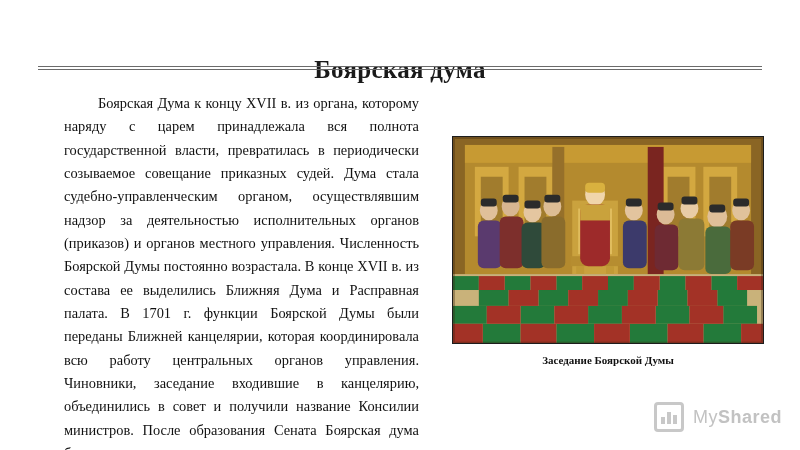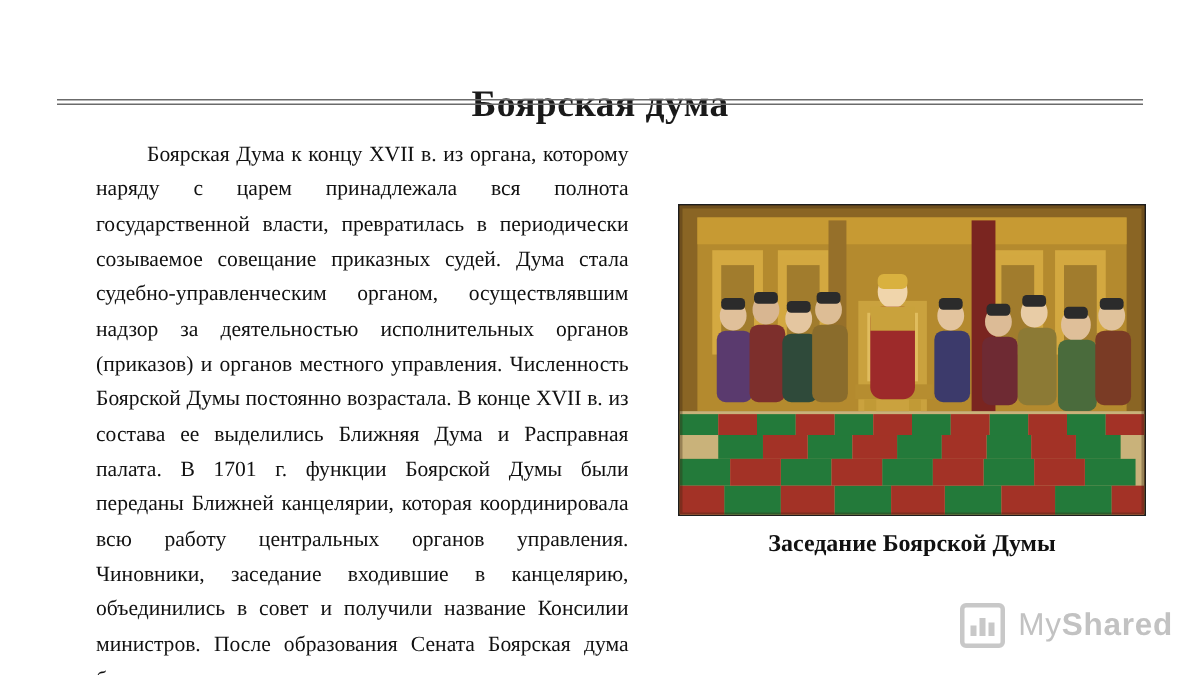--- a/index.html
+++ b/index.html
@@ -66,21 +66,21 @@
     height: 208px;
     border: 1px solid #1d1d1d;
     box-sizing: border-box;
     overflow: hidden;
     position: relative;
     background: #6e4a1d;
   }
   .figure-caption {
     margin-top: 10px;
     text-align: center;
-    font-size: 16px;
+    font-size: 11px;
     font-weight: bold;
     color: #111111;
     font-family: "Liberation Serif", serif;
   }
   
   .painting { position: absolute; inset: 0; }
   .watermark {
     position: absolute;
     right: 18px;
     bottom: 18px;
@@ -101,21 +101,21 @@
     position: absolute;
     bottom: 5px;
     width: 4px;
     background: #c8c8c8;
   }
   .wm-b1 { left: 4px;  height: 7px; }
   .wm-b2 { left: 10px; height: 12px; }
   .wm-b3 { left: 16px; height: 9px; }
   .wm-text {
     font-family: "Liberation Sans", sans-serif;
-    font-size: 21px;
+    font-size: 18px;
     color: #c2c2c2;
     letter-spacing: 0.5px;
   }
   .wm-text .bold { font-weight: bold; }
 </style>
 </head>
 <body>
 
 <div class="slide">
 

